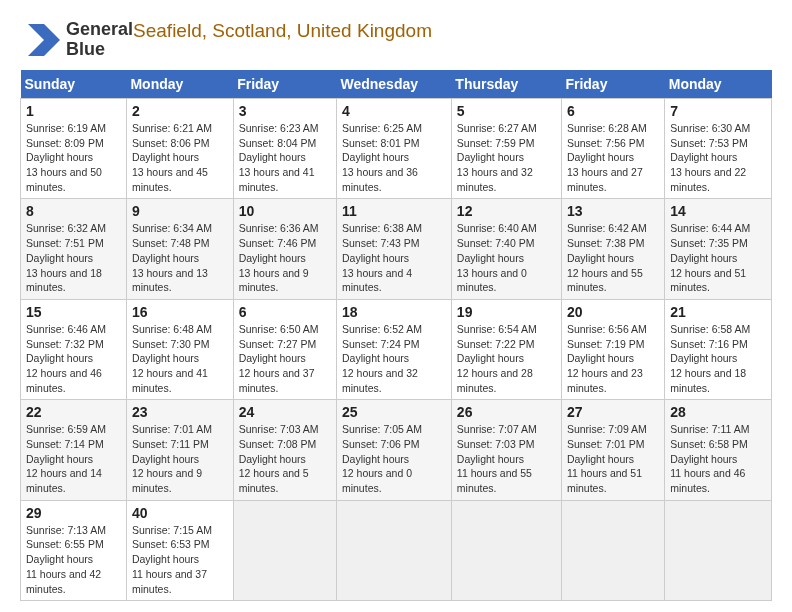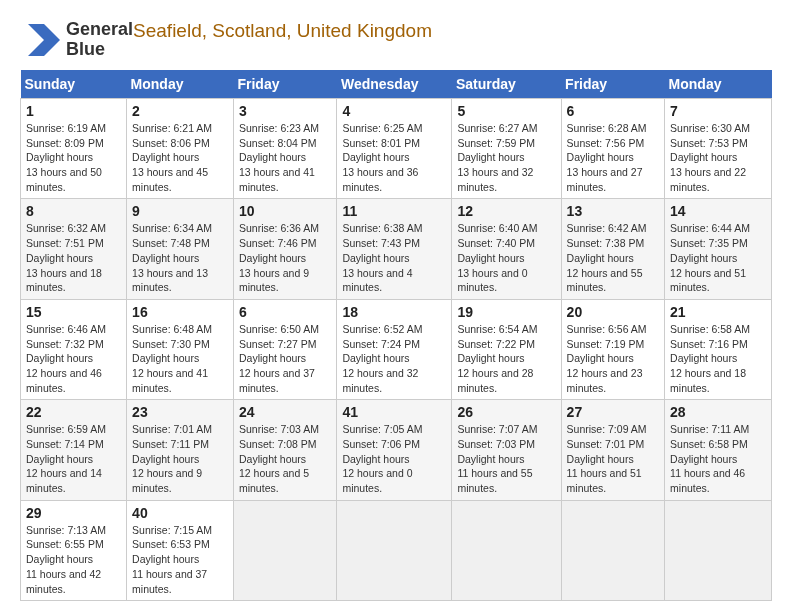--- a/index.html
+++ b/index.html
@@ -106,21 +106,21 @@
   </div>
 </div>
 
 <table>
   <thead>
     <tr id="days-header">
         <th>Sunday</th>
         <th>Monday</th>
         <th>Friday</th>
         <th>Wednesday</th>
-        <th>Saturday</th>
+        <th>Thursday</th>
         <th>Friday</th>
         <th>Monday</th>
       </tr>
   </thead>
   <tbody id="calendar-body">
       <tr>
         <td><span class="day-num">1</span>
 <span class="day-info">Sunrise: 6:19 AM<br>Sunset: 8:09 PM<br>Daylight hours<br>13 hours and 50 minutes.</span></td>
         <td><span class="day-num">2</span>
 <span class="day-info">Sunrise: 6:21 AM<br>Sunset: 8:06 PM<br>Daylight hours<br>13 hours and 45 minutes.</span></td>
@@ -167,21 +167,21 @@
         <td><span class="day-num">21</span>
 <span class="day-info">Sunrise: 6:58 AM<br>Sunset: 7:16 PM<br>Daylight hours<br>12 hours and 18 minutes.</span></td>
       </tr>
       <tr>
         <td><span class="day-num">22</span>
 <span class="day-info">Sunrise: 6:59 AM<br>Sunset: 7:14 PM<br>Daylight hours<br>12 hours and 14 minutes.</span></td>
         <td><span class="day-num">23</span>
 <span class="day-info">Sunrise: 7:01 AM<br>Sunset: 7:11 PM<br>Daylight hours<br>12 hours and 9 minutes.</span></td>
         <td><span class="day-num">24</span>
 <span class="day-info">Sunrise: 7:03 AM<br>Sunset: 7:08 PM<br>Daylight hours<br>12 hours and 5 minutes.</span></td>
-        <td><span class="day-num">41</span>
+        <td><span class="day-num">25</span>
 <span class="day-info">Sunrise: 7:05 AM<br>Sunset: 7:06 PM<br>Daylight hours<br>12 hours and 0 minutes.</span></td>
         <td><span class="day-num">26</span>
 <span class="day-info">Sunrise: 7:07 AM<br>Sunset: 7:03 PM<br>Daylight hours<br>11 hours and 55 minutes.</span></td>
         <td><span class="day-num">27</span>
 <span class="day-info">Sunrise: 7:09 AM<br>Sunset: 7:01 PM<br>Daylight hours<br>11 hours and 51 minutes.</span></td>
         <td><span class="day-num">28</span>
 <span class="day-info">Sunrise: 7:11 AM<br>Sunset: 6:58 PM<br>Daylight hours<br>11 hours and 46 minutes.</span></td>
       </tr>
       <tr>
         <td><span class="day-num">29</span>

